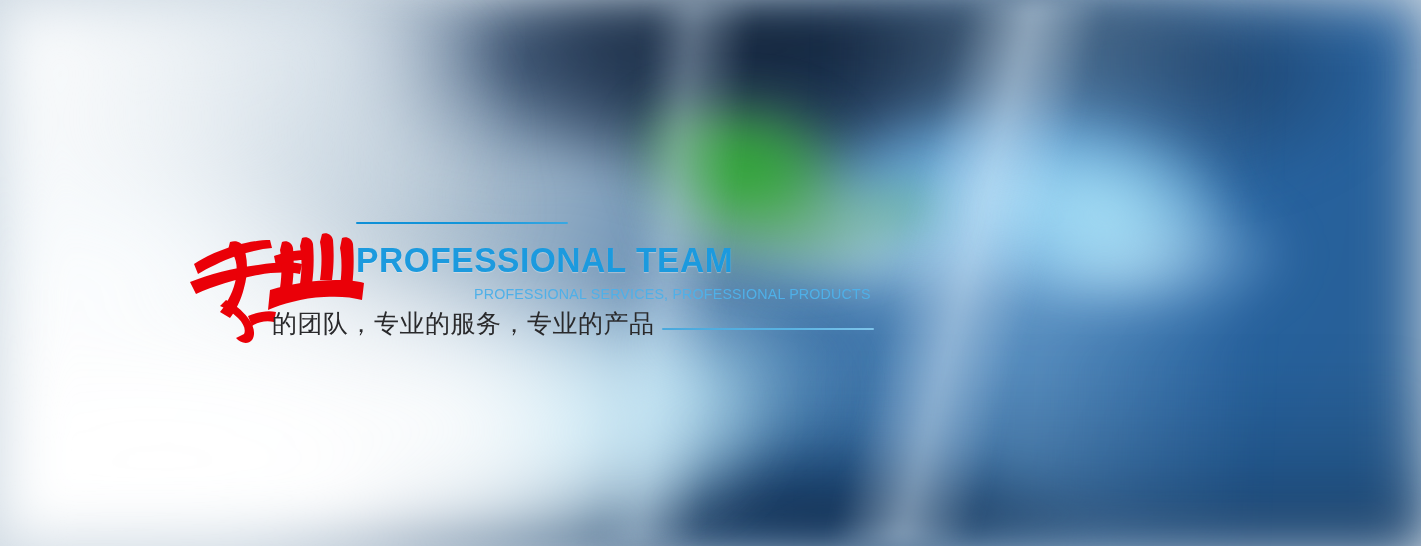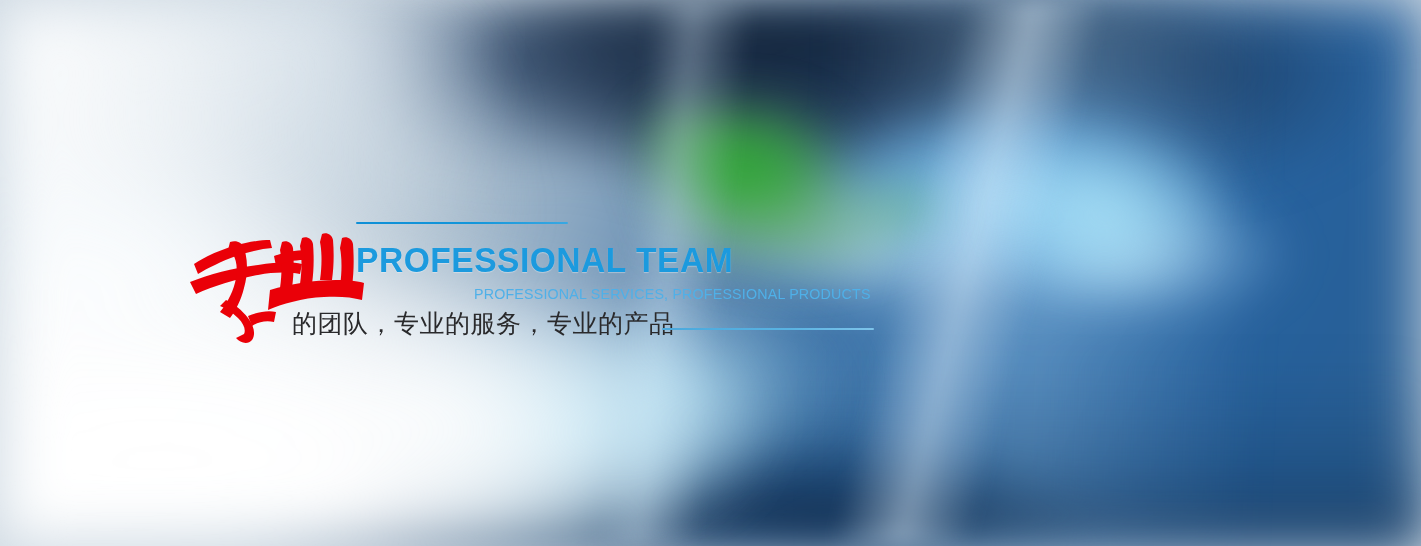--- a/index.html
+++ b/index.html
@@ -186,21 +186,20 @@
   .cn-line {
     position: absolute;
     left: 272px;
     top: 307px;
     font-size: 25px;
     font-weight: normal;
     letter-spacing: 0.5px;
     color: #2a2a2c;
     white-space: nowrap;
     font-family: "DejaVu Sans", sans-serif;
-    margin-left: 20px;
   }
 
   
   .ghost-text {
     position: absolute;
     left: 560px;
     top: 478px;
     font-size: 20px;
     letter-spacing: 2px;
     color: rgba(150,205,240,0.42);

